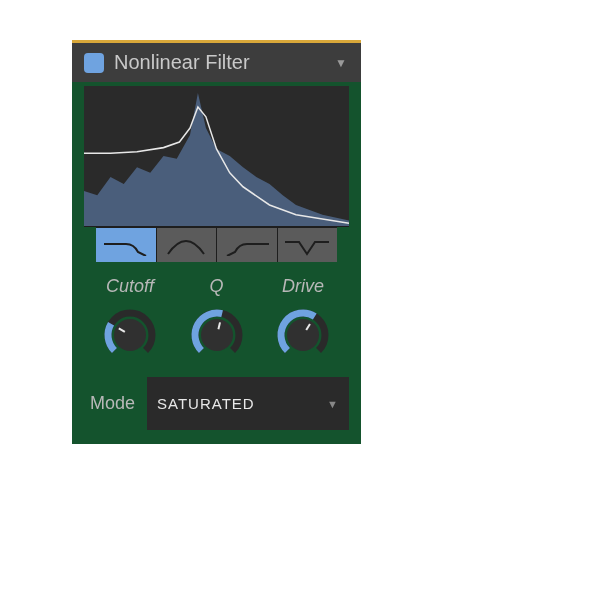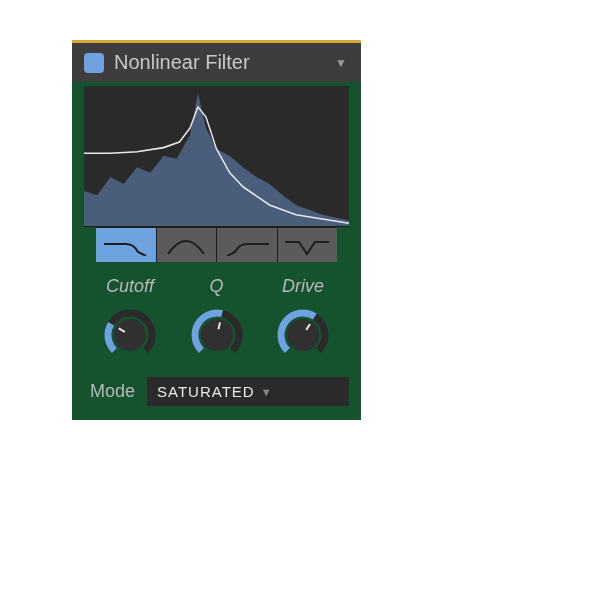--- a/index.html
+++ b/index.html
@@ -113,24 +113,24 @@
   .mode-label {
     color: #b8b8b8;
     font-size: 18px;
   }
   .mode-select {
     flex: 1;
     background: #2a2a2a;
     color: #e8e8e8;
     font-size: 15px;
     letter-spacing: 1px;
-    padding: 6px 10px;
-    display: flex;
-    align-items: center;
-    justify-content: flex-start;
+    padding: 18px 10px;
+    display: flex;
+    align-items: center;
+    justify-content: space-between;
     cursor: pointer;
   }
   .mode-select .caret {
     color: #888;
     font-size: 11px;
     margin-left: 6px;
   }
 </style>
 </head>
 <body>

